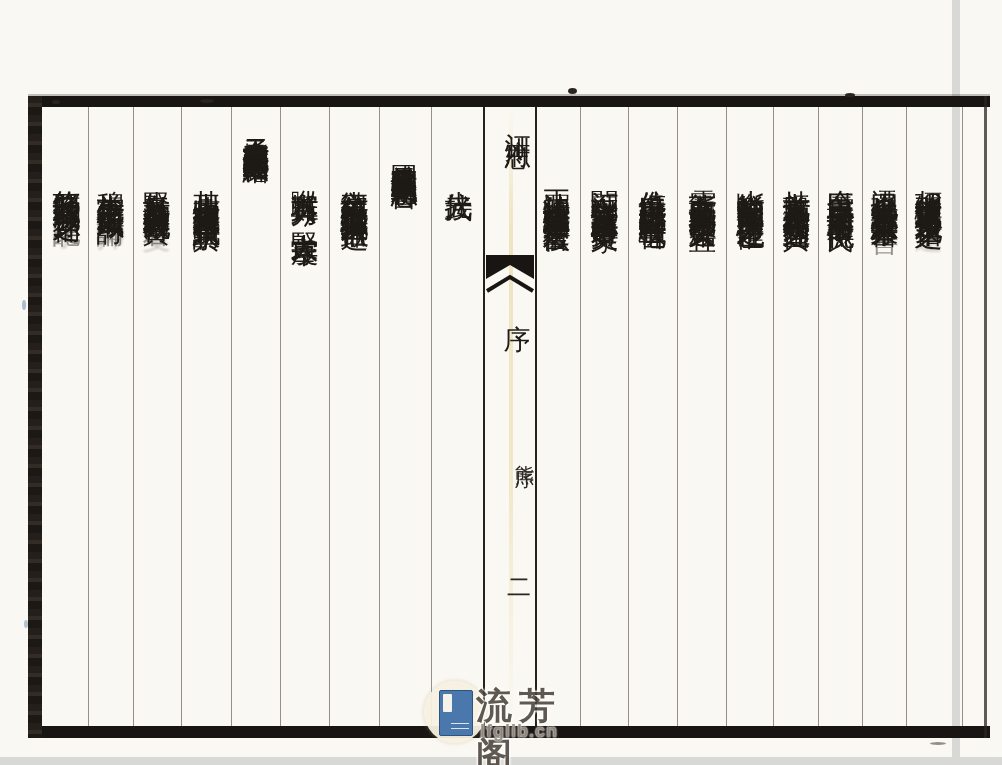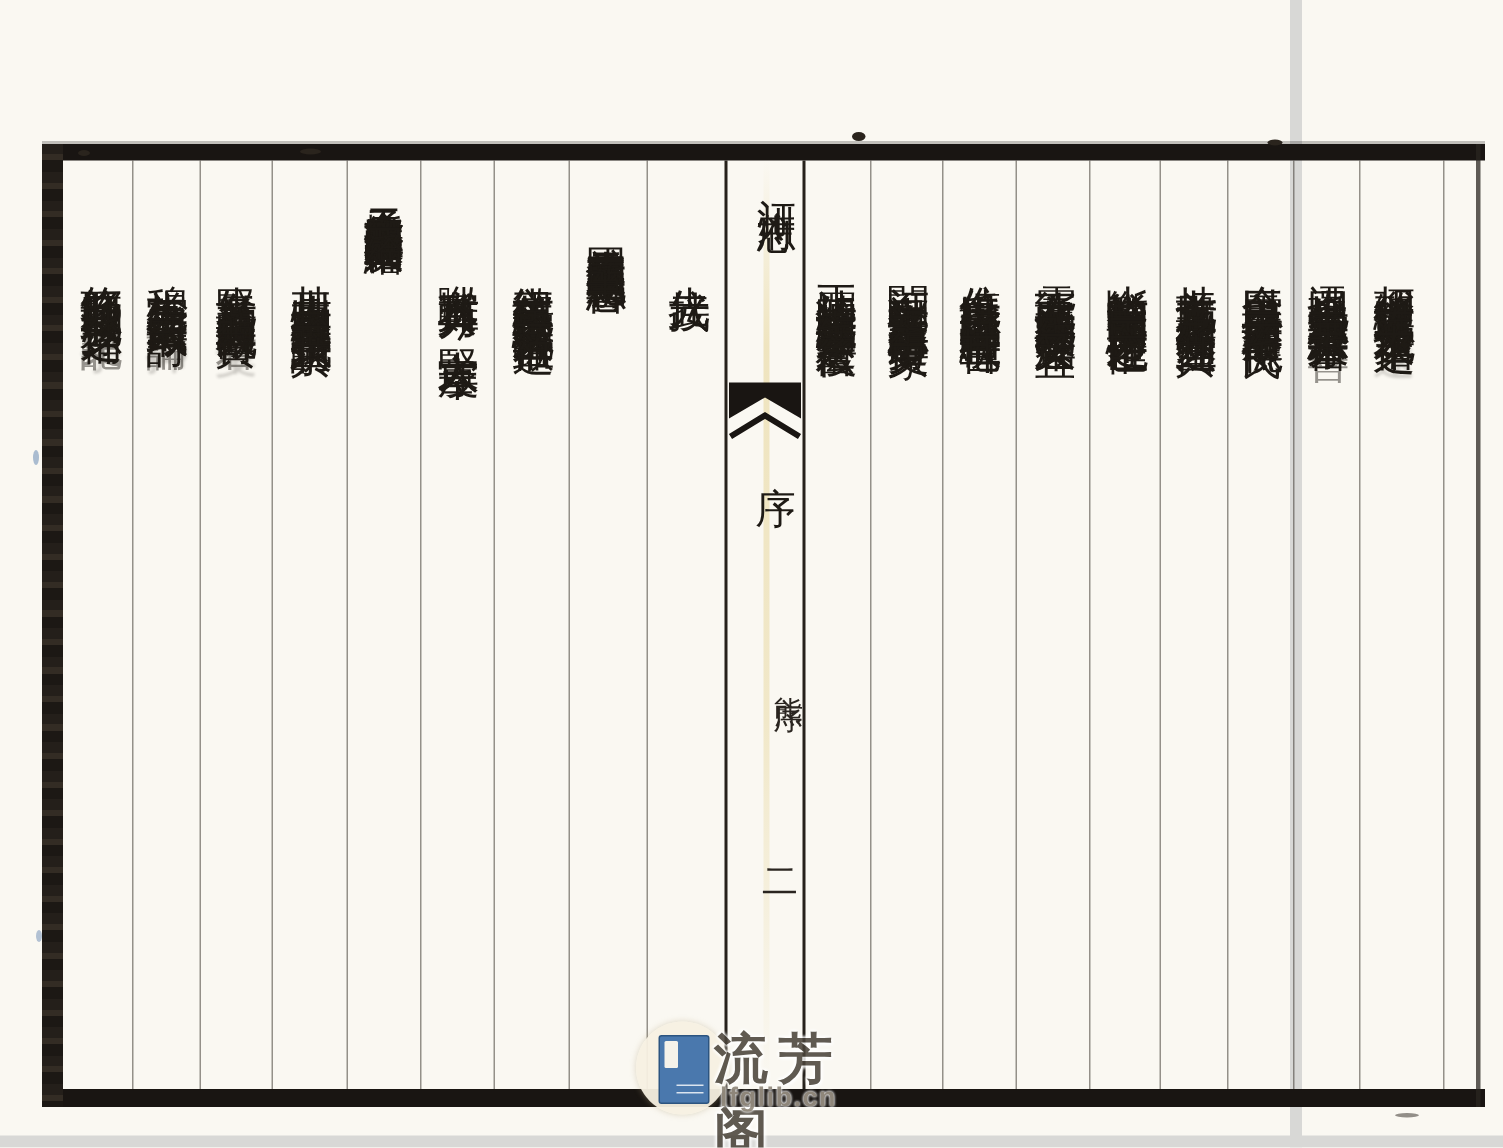--- a/index.html
+++ b/index.html
@@ -2,21 +2,21 @@
 <html style="--paper: #faf8f2; --ink: #1e1a15; --frame: #191512; --scan-edge: #d8d8d6; --wm-text: #4a443b; --wm-url: #958d80; --book-blue: #4a78ad;"><head>
 <meta charset="utf-8">
 <style>
   :root{
     --paper:#faf8f2; --ink:#1e1a15; --frame:#191512; --rule:#3f3a33;
     --scan-edge:#d8d8d6; --wm-text:#4a443b; --wm-url:#958d80; --book-blue:#4a78ad;
   }
   html,body{margin:0;padding:0;}
   body{width:1002px;height:765px;overflow:hidden;background:var(--paper);
        font-family:"Liberation Serif","DejaVu Serif",serif;}
-  #page{position:relative;width:868px;height:765px;background:var(--paper);}
+  #page{position:relative;width:960px;height:765px;background:var(--paper);}
 
   
   .scan-edge-right{position:absolute;right:0;top:0;width:8px;height:765px;background:var(--scan-edge);}
   .scan-edge-bottom{position:absolute;left:0;top:757px;width:1002px;height:8px;background:var(--scan-edge);}
 
   
   .frame-top{position:absolute;left:28px;top:96px;width:962px;height:11px;background:var(--frame);
              box-shadow:0 -2px 0 rgba(25,21,18,.25);}
   .frame-bottom{position:absolute;left:28px;top:726px;width:962px;height:12px;background:var(--frame);}
   .frame-left{position:absolute;left:28px;top:96px;width:14px;height:642px;background:

